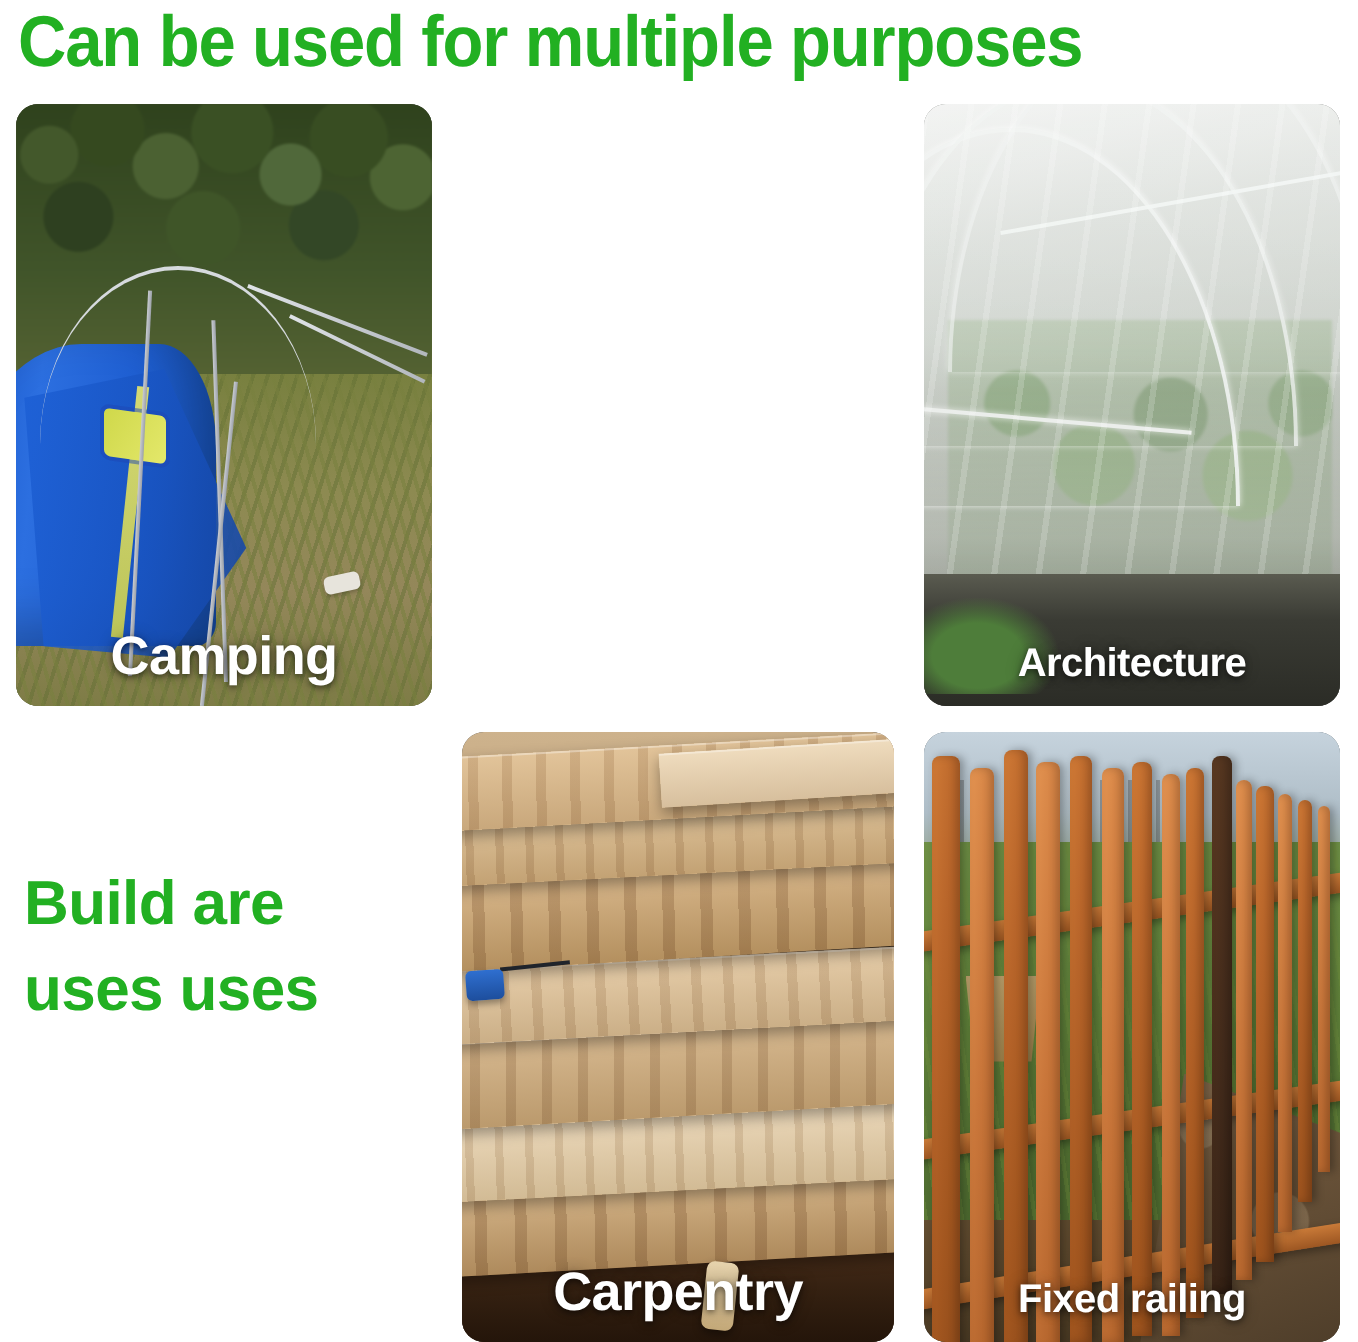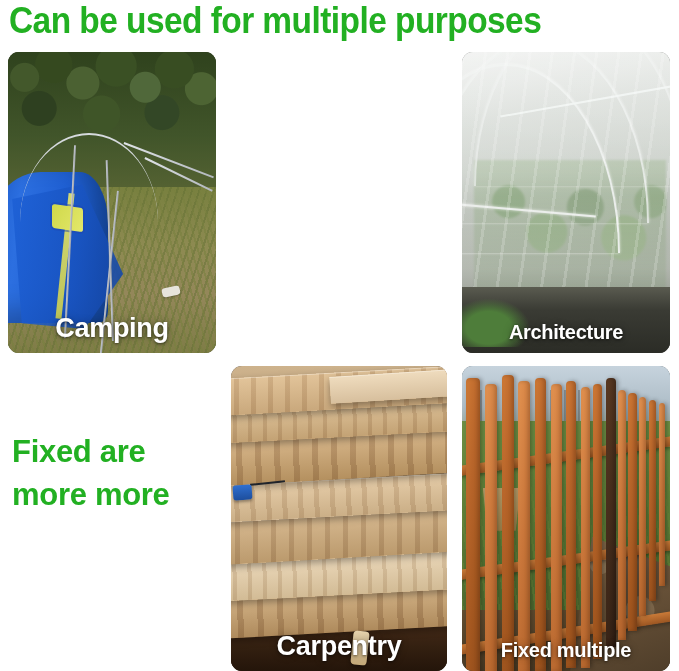--- a/index.html
+++ b/index.html
@@ -445,21 +445,21 @@
       <div class="picket" style="left:50%; top:5%;  width:5%;   height:94%;"></div>
       <div class="picket light" style="left:57%; top:7%;  width:4.5%; height:92%;"></div>
       <div class="picket" style="left:63%; top:6%;  width:4.5%; height:90%;"></div>
       <div class="picket dark" style="left:69%; top:4%;  width:5%;   height:88%;"></div>
       <div class="picket light" style="left:75%; top:8%;  width:4%;   height:82%;"></div>
       <div class="picket" style="left:80%; top:9%;  width:4%;   height:78%;"></div>
       <div class="picket light" style="left:85%; top:10%; width:3.6%; height:72%;"></div>
       <div class="picket" style="left:90%; top:11%; width:3.4%; height:66%;"></div>
       <div class="picket light" style="left:94.5%; top:12%; width:3.2%; height:60%;"></div>
     </div>
-    <div class="caption">Fixed multiple</div>
+    <div class="caption">Fixed railing</div>
   </div>
 
 </div>
 
 <div class="side-note">
-  <div>Fixed are</div>
-  <div>more more</div>
+  <div>Build are</div>
+  <div>uses uses</div>
 </div>
 
 </body></html>

